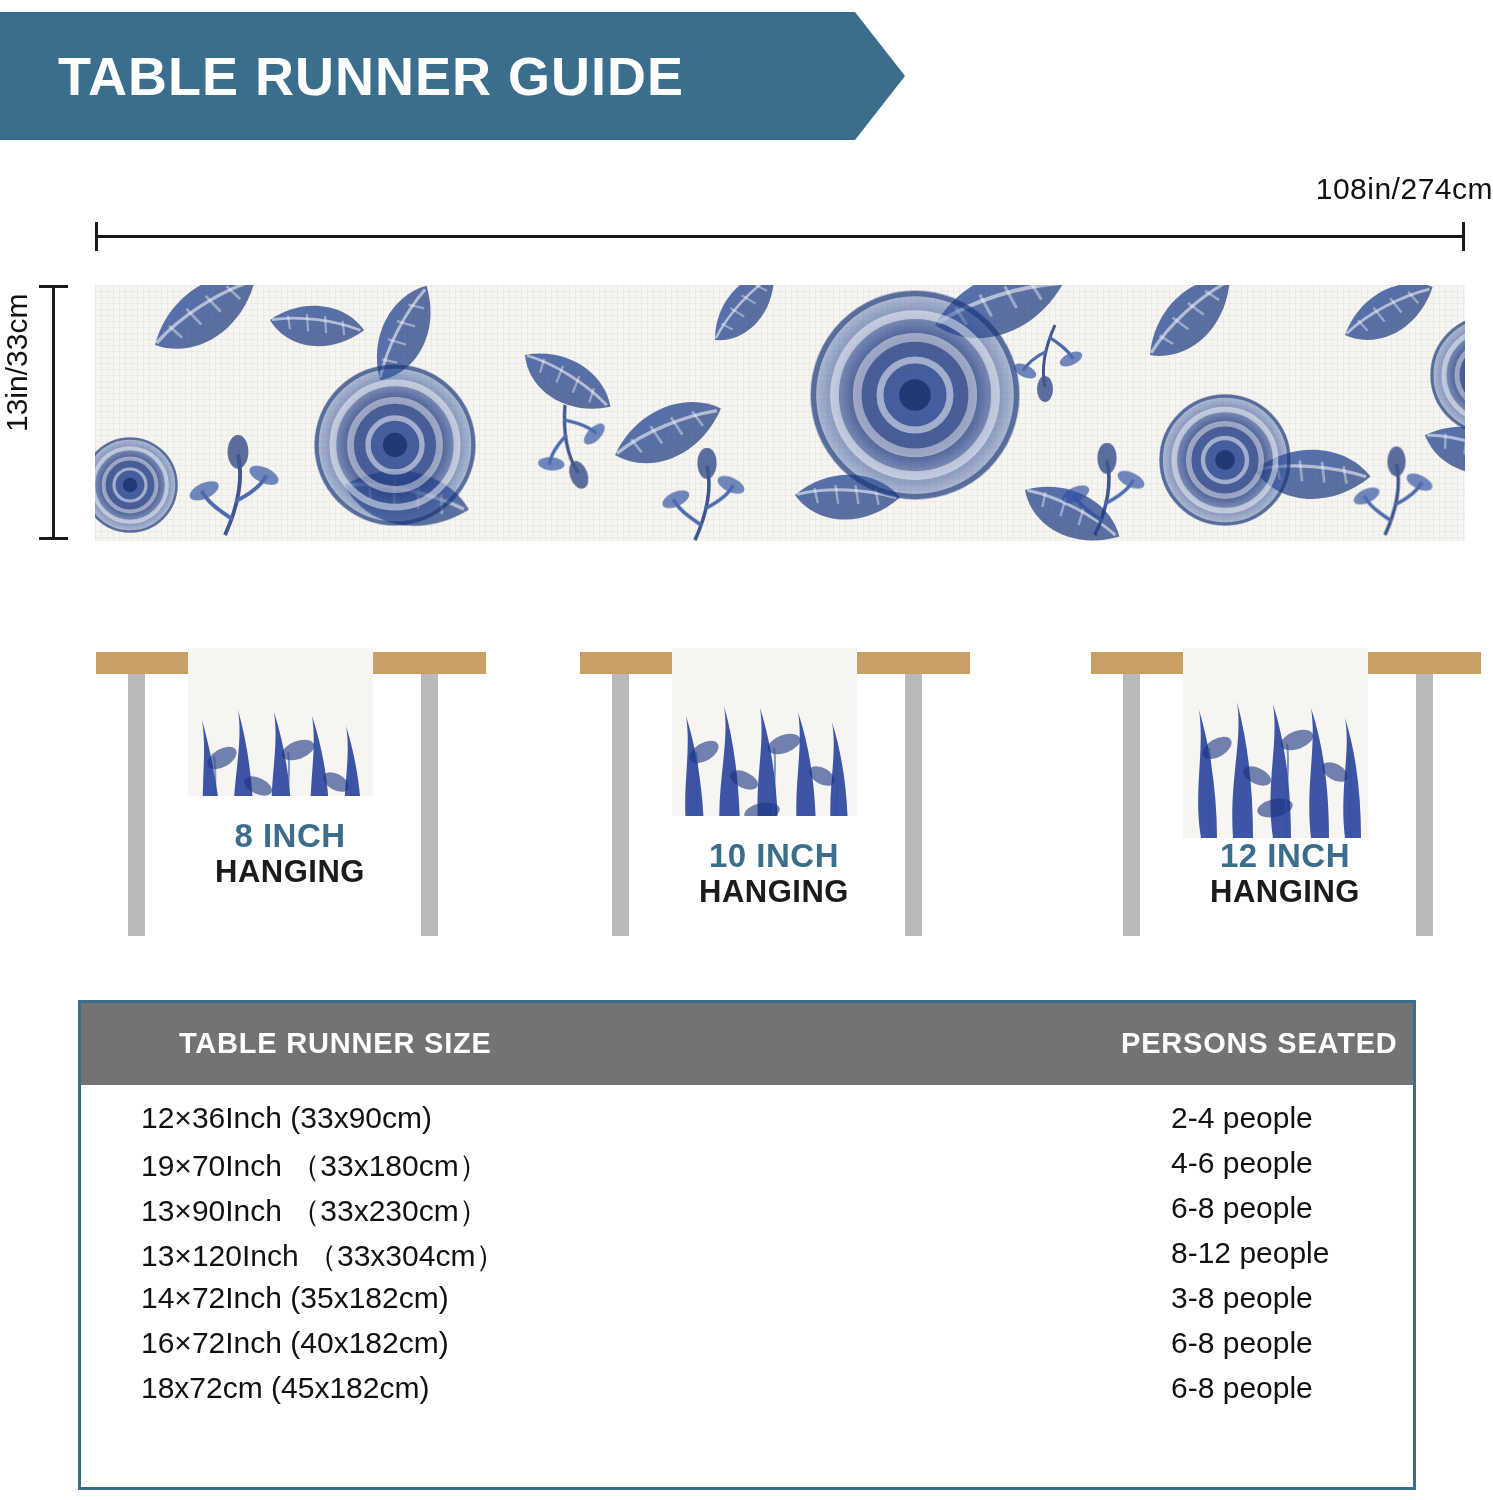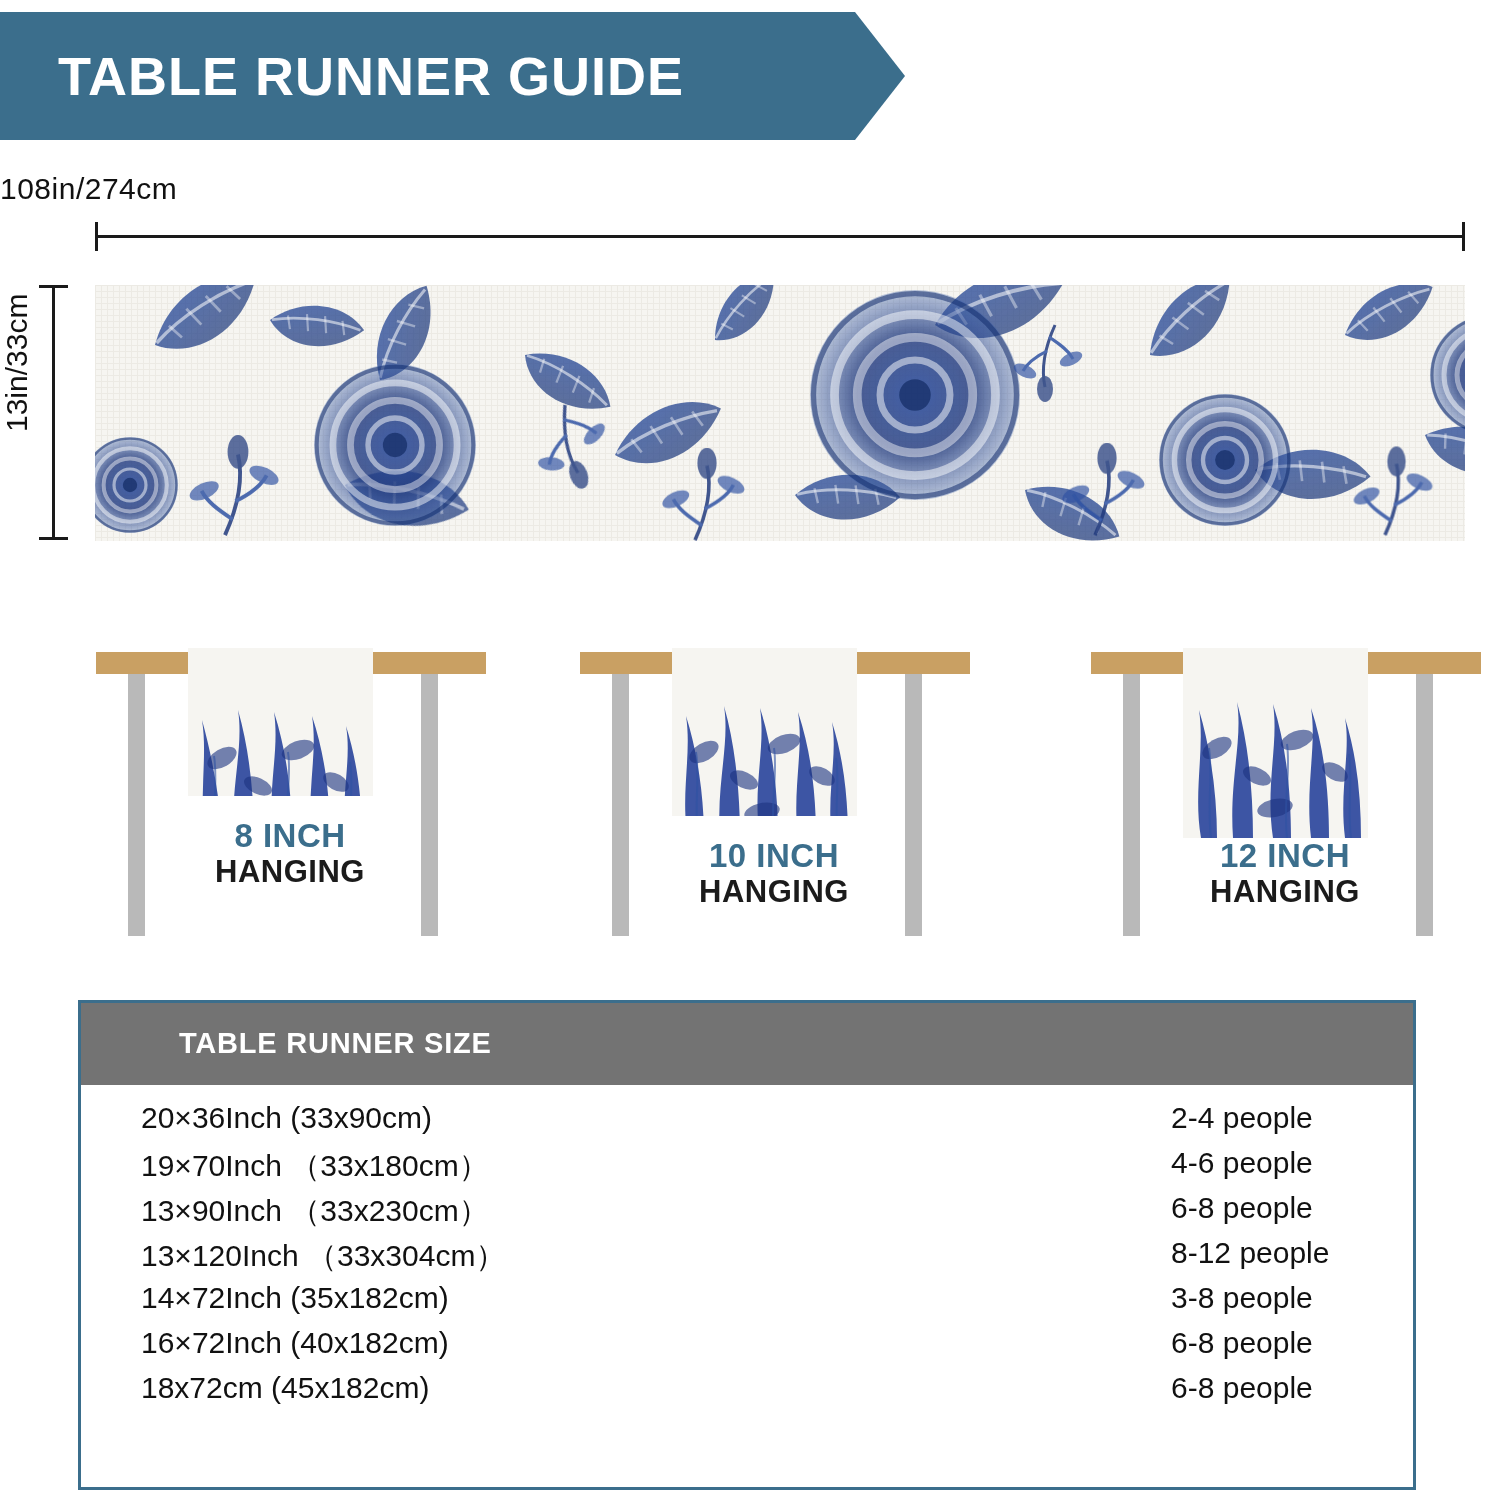--- a/index.html
+++ b/index.html
@@ -43,21 +43,21 @@
     left: 0;
     top: 160px;
     width: 1493px;
     height: 420px;
   }
   .dim-top-label {
     position: absolute;
     left: 0;
     top: 12px;
     width: 1493px;
-    text-align: left;
+    text-align: right;
     font-size: 30px;
     color: #111111;
     letter-spacing: 0.5px;
   }
   
   .dim-top-line {
     position: absolute;
     left: 95px;
     top: 75px;
     width: 1370px;
@@ -448,24 +448,25 @@
     <div class="hang-label">
       <span class="hang-inch">12 INCH</span>
       <span class="hang-sub">HANGING</span>
     </div>
   </div>
 </div>
 
 <div class="size-table">
   <div class="size-head">
     <div class="h-left">TABLE RUNNER SIZE</div>
+    <div class="h-right">PERSONS SEATED</div>
   </div>
   <div class="size-body">
     <div class="size-row">
-      <span class="c-size">20×36Inch (33x90cm)</span>
+      <span class="c-size">12×36Inch (33x90cm)</span>
       <span class="c-persons">2-4 people</span>
     </div>
     <div class="size-row">
       <span class="c-size">19×70Inch （33x180cm）</span>
       <span class="c-persons">4-6 people</span>
     </div>
     <div class="size-row">
       <span class="c-size">13×90Inch （33x230cm）</span>
       <span class="c-persons">6-8 people</span>
     </div>

